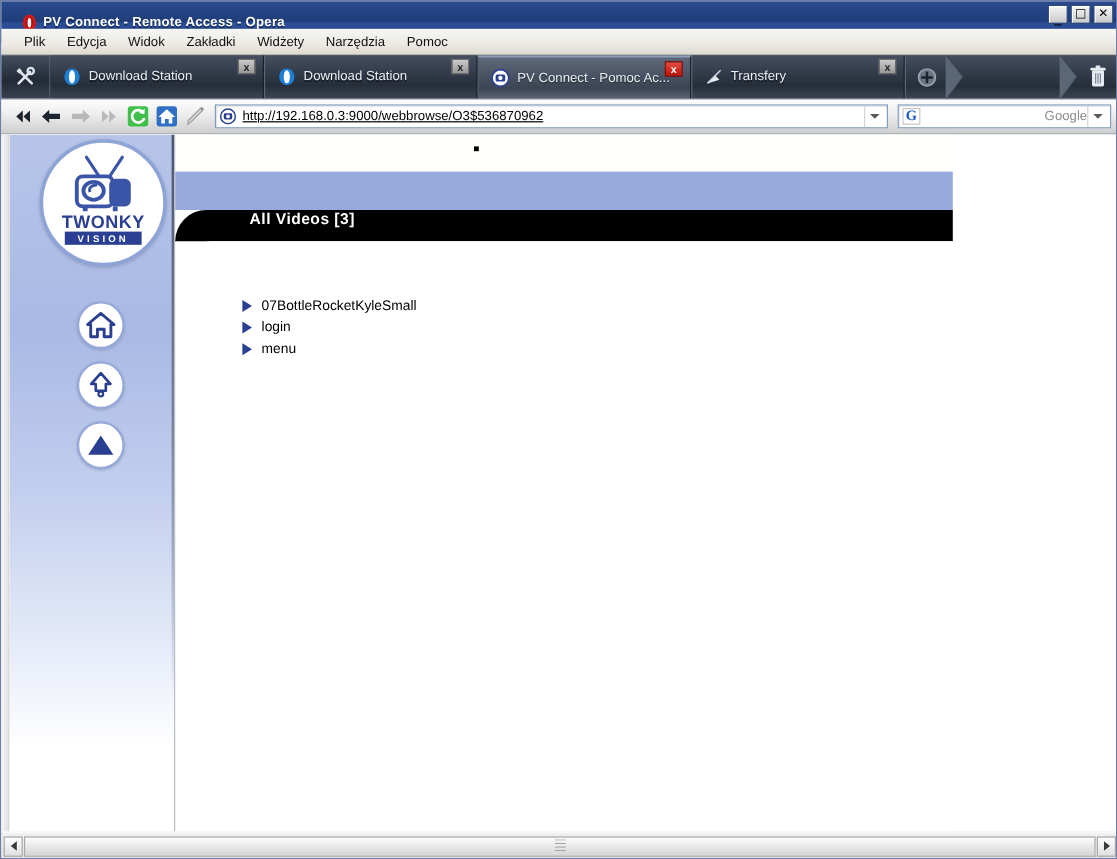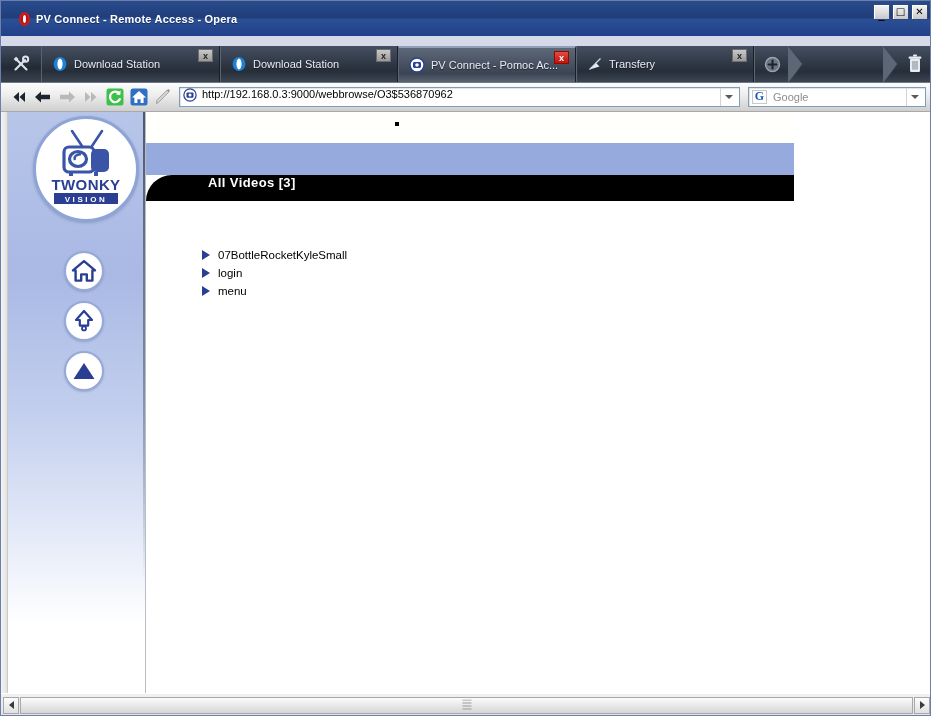--- a/index.html
+++ b/index.html
@@ -250,24 +250,25 @@
     cursor: pointer;
   }
   .url-box {
     flex: 1 1 auto;
     height: 20px;
     margin-left: 4px;
     background: #ffffff;
     border: 1px solid #7f9db9;
     box-shadow: inset 1px 1px 1px rgba(0,0,0,.12);
     display: flex;
-    align-items: flex-start;
+    align-items: center;
     padding: 0 2px 0 3px;
     box-sizing: border-box;
     position: relative;
+    text-decoration: underline;
   }
   .url-favicon {
     width: 14px; height: 14px;
     margin-right: 5px;
     flex: 0 0 auto;
   }
   .url-text {
     font-size: 11px;
     color: #000;
     white-space: nowrap;
@@ -319,20 +320,21 @@
     font-family: "Liberation Serif", serif;
     font-size: 12px;
     font-weight: bold;
     color: #1a56c4;
     line-height: 13px;
   }
   .search-text {
     font-size: 11px;
     color: #8d8d8d;
     flex: 1 1 auto;
+    text-align: right;
   }
 
   
   .viewport {
     position: absolute;
     left: 0; top: 111px;
     width: 931px;
     height: 581px;
     background: #ffffff;
     overflow: hidden;
@@ -546,20 +548,29 @@
       </div>
       <div class="win-btn">
         <span>□</span>
       </div>
       <div class="win-btn">
         <span>✕</span>
       </div>
     </div>
   </div>
 
+  <div class="menubar">
+    <div class="menu-item">Plik</div>
+    <div class="menu-item">Edycja</div>
+    <div class="menu-item">Widok</div>
+    <div class="menu-item">Zakładki</div>
+    <div class="menu-item">Widżety</div>
+    <div class="menu-item">Narzędzia</div>
+    <div class="menu-item">Pomoc</div>
+  </div>
 
   <div class="tabbar">
 
     <div class="tools-btn">
       <svg width="20" height="20" viewBox="0 0 20 20">
         <g stroke="#dfe4ec" stroke-width="2.1" fill="none" stroke-linecap="round">
           <line x1="4.5" y1="15.5" x2="14" y2="6"></line>
           <line x1="15.5" y1="15.5" x2="6" y2="6"></line>
         </g>
         <circle cx="14.6" cy="5.2" r="2.6" fill="none" stroke="#dfe4ec" stroke-width="2"></circle>

